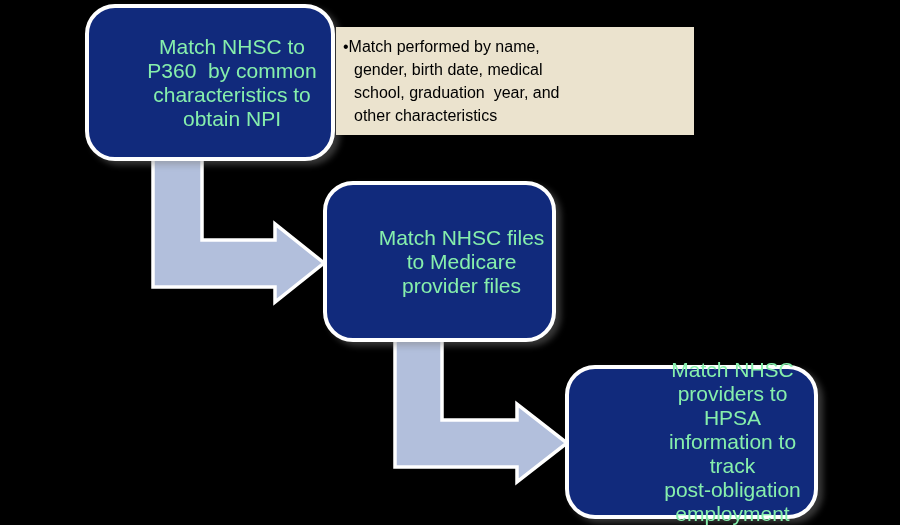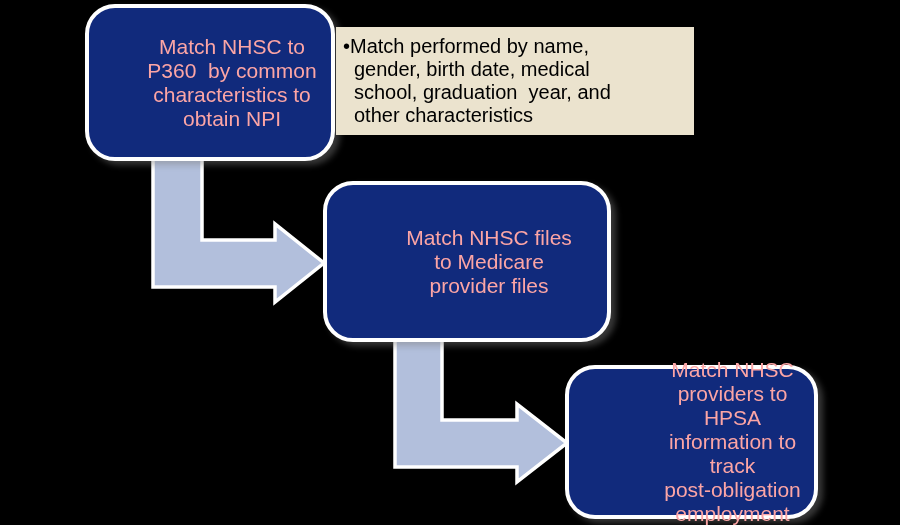--- a/index.html
+++ b/index.html
@@ -35,47 +35,47 @@
     background: #112a7c;
     border: 4px solid #ffffff;
     border-radius: 30px;
     box-shadow: 5px 4px 6px rgba(125,125,125,0.45);
     display: flex;
     align-items: center;
     justify-content: center;
     box-sizing: border-box;
   }
   .bluebox .label {
-    color: #fca5a5;
+    color: #86efac;
     font-size: 21px;
     line-height: 24px;
     text-align: center;
     white-space: pre-wrap;
     margin-left: 44px;
   }
   .notebox {
     position: absolute;
     z-index: 2;
     background: #ebe3ce;
     box-sizing: border-box;
     display: flex;
     align-items: center;
   }
   .notebox .note-text {
     color: #000000;
-    font-size: 20px;
+    font-size: 16px;
     line-height: 23px;
     white-space: pre-wrap;
     padding-left: 11px;
     text-indent: -11px;
     margin: 0 6px 0 7px;
   }
   
   #box1 { left: 85px;  top: 4px;   width: 250px; height: 157px; }
-  #box2 { left: 323px; top: 181px; width: 288px; height: 161px; align-items: center; }
+  #box2 { left: 323px; top: 181px; width: 233px; height: 161px; align-items: center; }
   #box3 { left: 565px; top: 365px; width: 253px; height: 154px; padding-left: 38px; }
   #note1 { left: 336px; top: 27px;  width: 358px; height: 108px; }
   #note2 { left: 577px; top: 222px; width: 265px; height: 77px; }
 </style>
 </head>
 <body>
 
 <div class="stage">
 
   <svg class="arrows-layer" viewBox="0 0 900 525" xmlns="http://www.w3.org/2000/svg">

